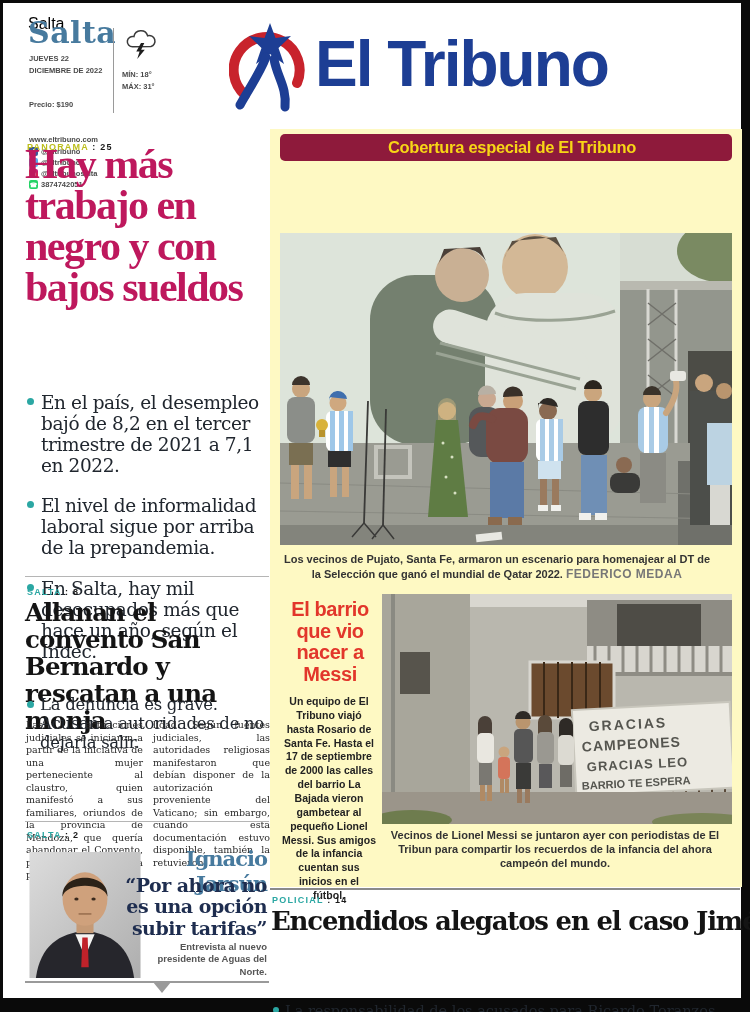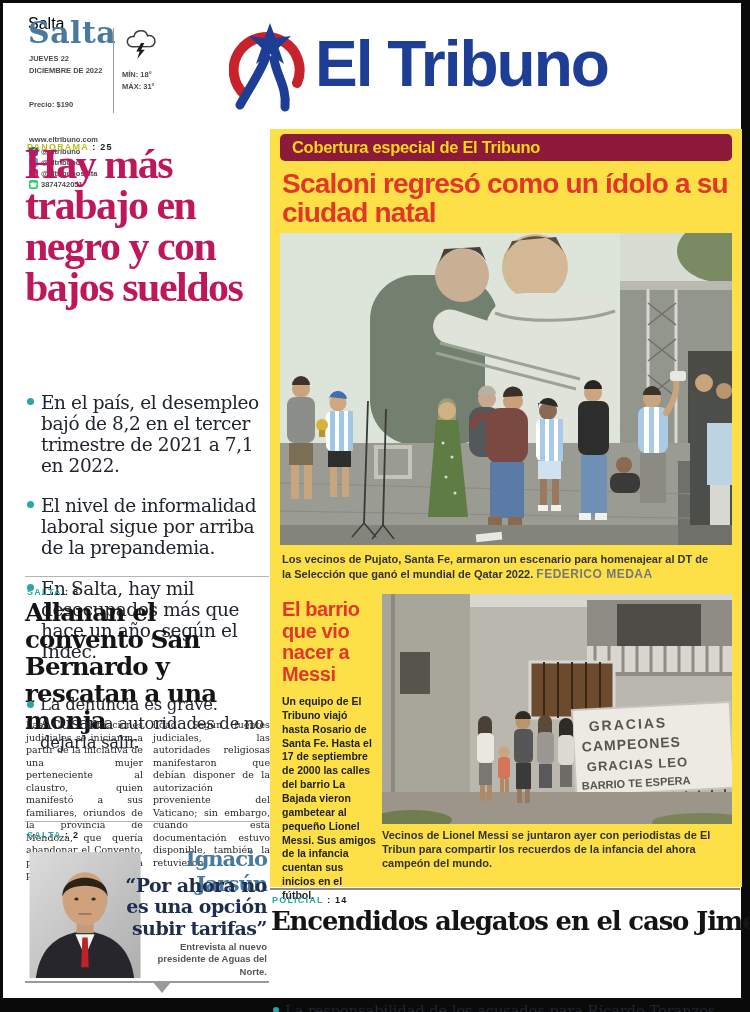--- a/index.html
+++ b/index.html
@@ -35,21 +35,21 @@
   .dot{position:absolute;left:0;top:6px;width:7px;height:7px;border-radius:50%;background:#2ba7a3;}
   .body-cols{display:flex;gap:10px;}
   .body-col{width:117px;font-family:"DejaVu Serif",serif;font-size:9.5px;line-height:1.32;color:#2a2a2a;text-align:justify;}
 
   .jarsun-name{font-family:"DejaVu Serif",serif;font-weight:bold;font-size:21px;color:#477a9e;letter-spacing:-1px;text-align:right;}
   .jarsun-quote{font-family:"DejaVu Serif",serif;font-weight:bold;font-size:19px;line-height:1.12;color:#1e2d4f;letter-spacing:-.5px;text-align:right;}
   .jarsun-note{font-size:9.5px;line-height:1.3;color:#555;text-align:right;font-weight:bold;}
   .tail{width:0;height:0;border:9px solid transparent;border-top:11px solid #9a9a9a;}
 
   
-  .panel{background:#fde047;}
+  .panel{background:#fef9c3;text-align:center;}
   .banner{background:#8e1a3b;border-radius:5px;color:#f7d616;font-weight:bold;font-size:16.5px;line-height:27px;padding-left:12px;letter-spacing:-.3px;}
   .h-red{color:#e2362b;font-weight:bold;font-size:28px;line-height:1.04;letter-spacing:-.8px;}
   .h-red-sm{color:#e2362b;font-weight:bold;font-size:20px;line-height:1.08;letter-spacing:-.4px;}
   .caption{font-size:11px;line-height:1.25;font-weight:bold;color:#333;}
   .credit{font-size:12px;color:#777;font-weight:bold;letter-spacing:.5px;margin-top:40px;}
   .barrio-body{font-size:10.5px;line-height:1.32;color:#222;font-weight:bold;}
   .photo-frame{overflow:hidden;}
   .h-policial{font-family:"DejaVu Serif",serif;font-weight:bold;color:#141414;font-size:26px;letter-spacing:-1.2px;white-space:nowrap;}
   .bullet-pol{font-family:"DejaVu Serif",serif;font-size:14.5px;line-height:1.25;color:#20262e;position:relative;padding-left:12px;}
 </style>
@@ -156,21 +156,20 @@
   <div class="abs jarsun-name" style="left:112px;top:843px;width:152px;">Ignacio Jarsún</div>
   <div class="abs jarsun-quote" style="left:114px;top:872px;width:150px;">“Por ahora no es una opción subir tarifas”</div>
   <div class="abs jarsun-note" style="left:150px;top:938px;width:114px;">Entrevista al nuevo presidente de Aguas del Norte.</div>
   <div class="abs rule-dark" style="left:22px;top:978px;width:244px;"></div>
   <div class="abs tail" style="left:150px;top:979px;"></div>
 
   <div class="abs panel" style="left:267px;top:126px;width:472px;height:758px;">
 
     <div class="abs banner" style="left:10px;top:5px;width:440px;height:27px;">Cobertura especial de El Tribuno</div>
 
-    <div class="abs h-red" style="left:12px;top:40px;width:450px;">Scaloni regresó como un ídolo a su ciudad natal</div>
 
     <svg class="abs photo-frame" style="left:10px;top:104px;" width="452" height="312" viewBox="0 0 452 312" role="img">
       <rect width="452" height="312" fill="#d7ddd3"></rect>
 
       <rect x="0" y="0" width="340" height="212" fill="#dde4da"></rect>
       <rect x="90" y="42" width="128" height="170" rx="45" fill="#74806f"></rect>
       <circle cx="182" cy="42" r="27" fill="#c9b094"></circle>
       <path d="M158 32 a27 27 0 0 1 48 -4 L200 14 L164 16 Z" fill="#4a4038"></path>
       <circle cx="255" cy="34" r="33" fill="#d3b896"></circle>
       <path d="M224 26 a33 33 0 0 1 62 -2 L276 4 L232 8 Z" fill="#5a4f42"></path>

